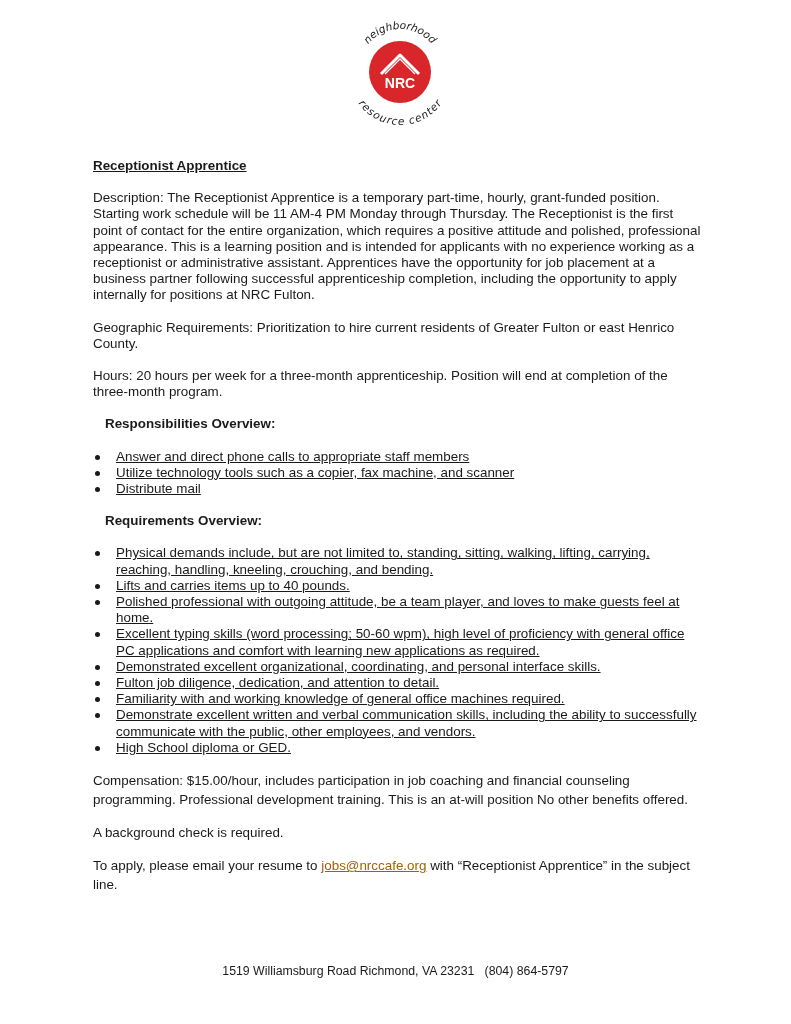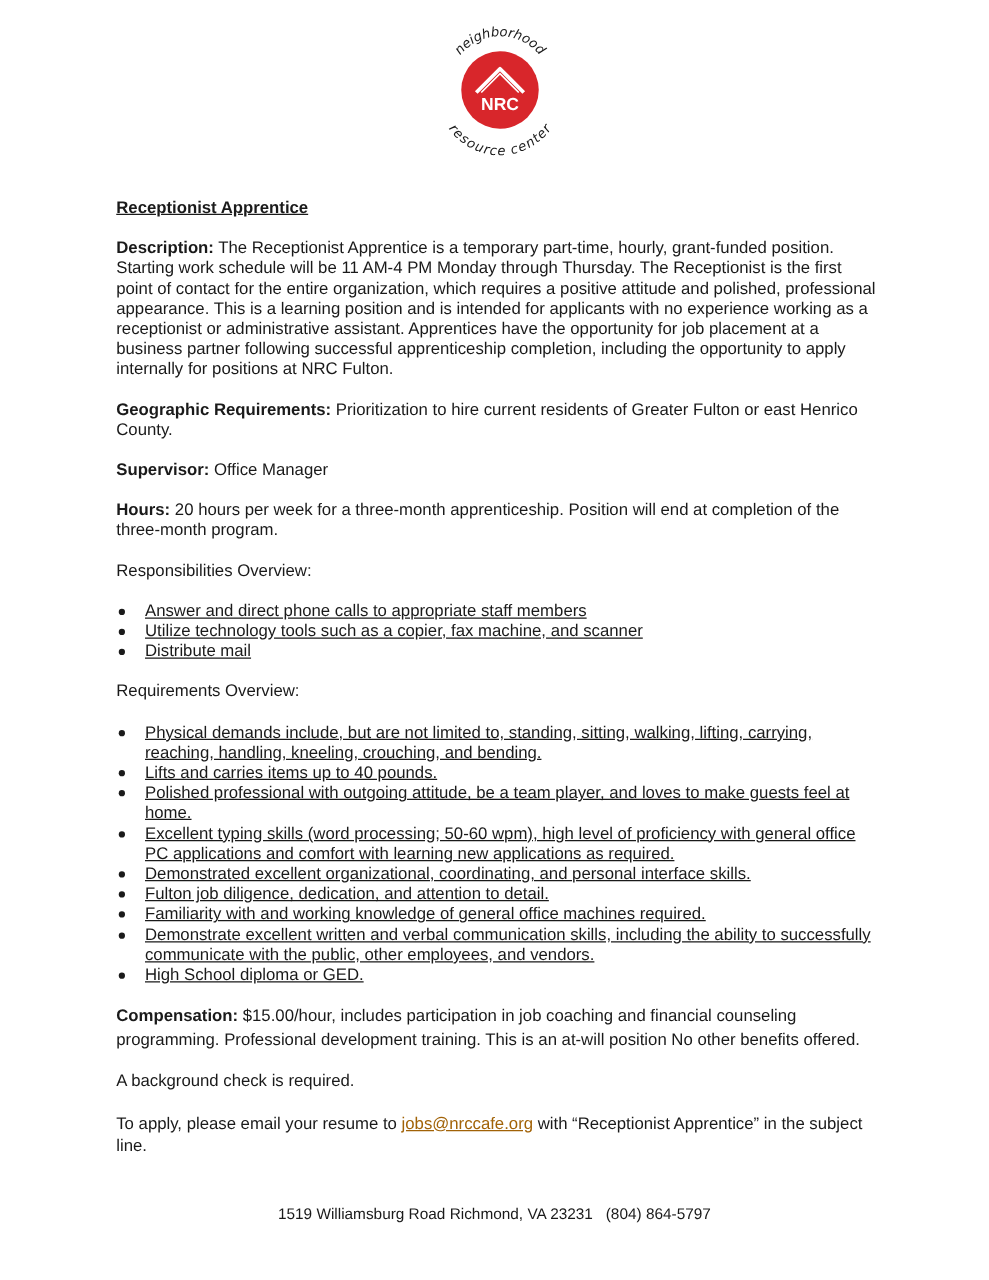--- a/index.html
+++ b/index.html
@@ -5,22 +5,22 @@
     html, body { margin: 0; padding: 0; background: #ffffff; }
     body {
       width: 791px; height: 1024px; position: relative; overflow: hidden;
       font-family: "Liberation Sans", sans-serif; color: #1a1a1a;
       font-size: 13.4px; line-height: 16.2px;
     }
     .logo { position: absolute; left: 345px; top: 8px; width: 110px; height: 120px; }
     .content { position: absolute; left: 93px; top: 142px; width: 610px; }
     .title { font-weight: bold; text-decoration: underline; margin: 16px 0 16px 0; }
     .para { margin: 0 0 16px 0; }
-    .label { font-weight: bold; margin-top: 12px; }
-    .section-head { font-weight: normal; margin: 0 0 16px 0; }
+    .label { font-weight: normal; margin-top: 12px; }
+    .section-head { font-weight: bold; margin: 0 0 16px 12px; }
     ul.bullets { list-style: none; margin: 0 0 16px 0; padding: 0; }
     ul.bullets li { position: relative; padding-left: 23px; text-decoration: underline; }
     ul.bullets li::before {
       content: ""; position: absolute; left: 2px; top: 6px;
       width: 5px; height: 5px; border-radius: 50%; background: #1a1a1a;
     }
     .comp { line-height: 18.5px; }
     a.email { color: #a16207; text-decoration: underline; }
     .footer {
       position: absolute; left: 0; width: 791px; top: 963px;
@@ -56,24 +56,20 @@
   <p class="para">
     <span class="label">Description:</span>
     <span>The Receptionist Apprentice is a temporary part-time, hourly, grant-funded position. Starting work schedule will be 11 AM-4 PM Monday through Thursday. The Receptionist is the first point of contact for the entire organization, which requires a positive attitude and polished, professional appearance. This is a learning position and is intended for applicants with no experience working as a receptionist or administrative assistant. Apprentices have the opportunity for job placement at a business partner following successful apprenticeship completion, including the opportunity to apply internally for positions at NRC Fulton.</span>
   </p>
 
   <p class="para">
     <span class="label">Geographic Requirements:</span>
     <span>Prioritization to hire current residents of Greater Fulton or east Henrico County.</span>
   </p>
 
-  <p class="para">
-    <span class="label">Supervisor:</span>
-    <span>Office Manager</span>
-  </p>
 
   <p class="para">
     <span class="label">Hours:</span>
     <span>20 hours per week for a three-month apprenticeship. Position will end at completion of the three-month program.</span>
   </p>
 
   <p class="section-head">Responsibilities Overview:</p>
   <ul class="bullets">
     <li>Answer and direct phone calls to appropriate staff members</li>
     <li>Utilize technology tools such as a copier, fax machine, and scanner</li>

